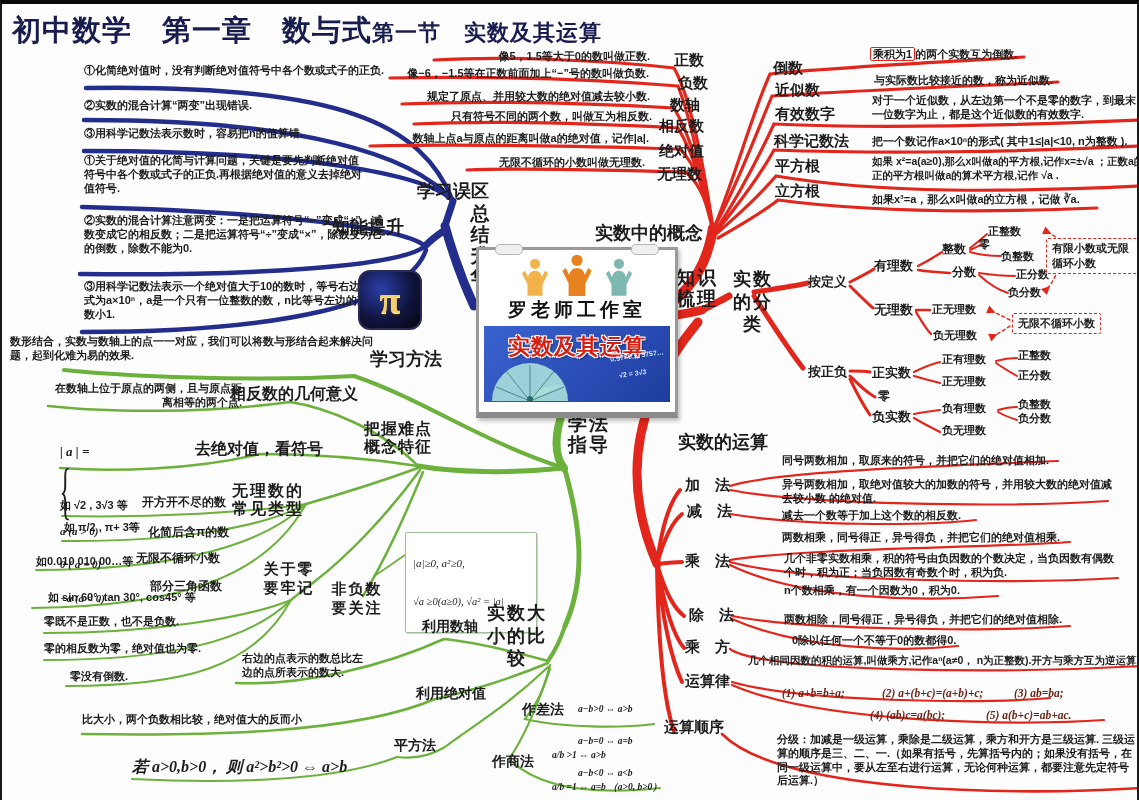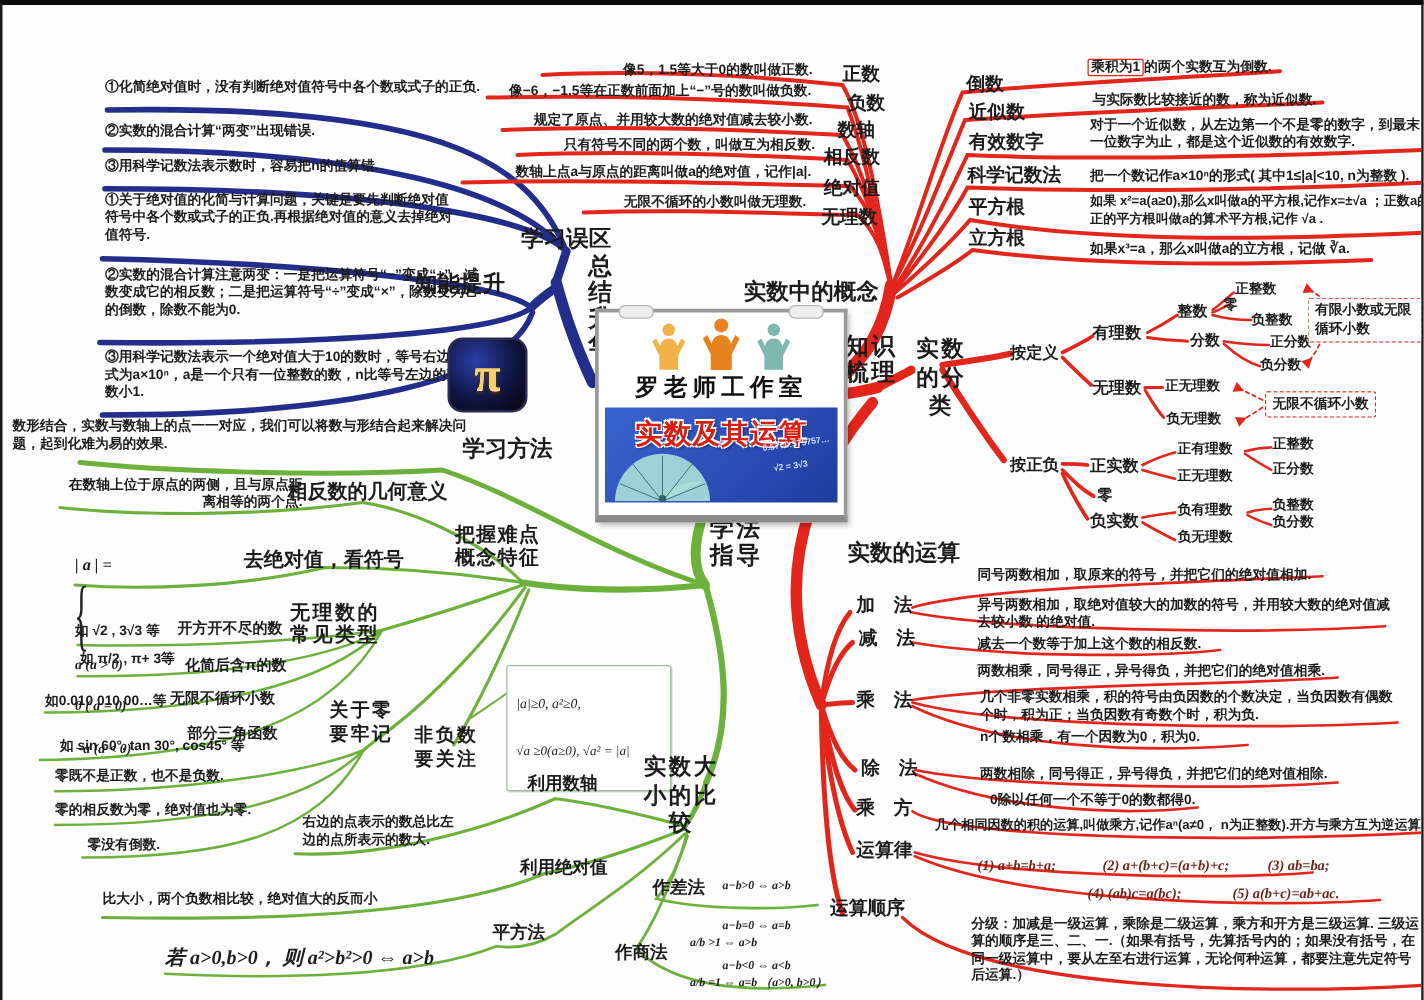--- a/index.html
+++ b/index.html
@@ -154,20 +154,21 @@
       <path d="M728 561 C800 596 920 598 996 592" stroke="#e2261c" stroke-width="2.2"></path>
       <path d="M730 612 C800 626 990 628 1068 622" stroke="#e2261c" stroke-width="2.2"></path>
       <path d="M730 615 C800 646 900 648 956 642" stroke="#e2261c" stroke-width="2.2"></path>
       <path d="M728 645 C760 668 1000 670 1139 662" stroke="#e2261c" stroke-width="2.2"></path>
       <path d="M730 678 C800 698 980 700 1048 694" stroke="#e2261c" stroke-width="2.2"></path>
       <path d="M730 681 C820 720 1020 722 1102 716" stroke="#e2261c" stroke-width="2.2"></path>
       <path d="M720 730 C780 790 1020 792 1139 784" stroke="#e2261c" stroke-width="2.6"></path>
     </g>
   </svg>
 
+  <div class="t title" style="left:10px;top:8px;font-size:29px;letter-spacing:1px;"><span>初中数学　第一章　数与式</span><span style="font-size:22px;">第一节　实数及其运算</span></div>
 
   <div class="t d11" style="left:82px;top:60px;width:350px;">①化简绝对值时，没有判断绝对值符号中各个数或式子的正负.</div>
   <div class="t d11" style="left:82px;top:95px;width:350px;">②实数的混合计算“两变”出现错误.</div>
   <div class="t d11" style="left:82px;top:123px;width:350px;">③用科学记数法表示数时，容易把n的值算错.</div>
   <div class="t lb18" style="left:415px;top:176px;">学习误区</div>
   <div class="t lb19 vtile" style="left:458px;top:200px;width:48px;letter-spacing:8px;">总结升华</div>
 
   <div class="t d11" style="left:82px;top:150px;width:282px;">①关于绝对值的化简与计算问题，关键是要先判断绝对值符号中各个数或式子的正负.再根据绝对值的意义去掉绝对值符号.</div>
   <div class="t lb18" style="left:330px;top:212px;">知能提升</div>
   <div class="t d11" style="left:82px;top:210px;width:306px;">②实数的混合计算注意两变：一是把运算符号“−”变成“+”，减数变成它的相反数；二是把运算符号“÷”变成“×”，除数变为它的倒数，除数不能为0.</div>
@@ -210,21 +211,21 @@
   <div class="t d11" style="left:42px;top:611px;">零既不是正数，也不是负数.</div>
   <div class="t d11" style="left:42px;top:638px;">零的相反数为零，绝对值也为零.</div>
   <div class="t d11" style="left:68px;top:666px;">零没有倒数.</div>
 
   <div class="t lb15 vtile" style="left:328px;top:576px;width:54px;">非负数要关注</div>
   <div class="t nbox" style="left:403px;top:528px;width:116px;font-weight:normal;z-index:2;">
     <span class="math" style="display:block;font-size:11px;">|a|≥0, a²≥0,</span>
     <span class="math" style="display:block;font-size:10.5px;margin-top:4px;">√a ≥0(a≥0), √a² = |a|</span>
   </div>
 
-  <div class="t lb18 vtile" style="left:504px;top:598px;width:78px;">实数大小的比较</div>
+  <div class="t lb18 vtile" style="left:476px;top:598px;width:78px;">实数大小的比较</div>
   <div class="t lb14" style="left:420px;top:614px;">利用数轴</div>
   <div class="t d11" style="left:240px;top:648px;width:124px;">右边的点表示的数总比左边的点所表示的数大.</div>
   <div class="t lb14" style="left:414px;top:681px;">利用绝对值</div>
   <div class="t d11" style="left:80px;top:709px;">比大小，两个负数相比较，绝对值大的反而小</div>
   <div class="t lb14" style="left:520px;top:697px;">作差法</div>
   <div class="t" style="left:576px;top:680px;">
     <span class="math" style="display:block;font-size:9.5px;">a−b&gt;0 ⇔ a&gt;b</span>
     <span class="math" style="display:block;font-size:9.5px;">a−b=0 ⇔ a=b</span>
     <span class="math" style="display:block;font-size:9.5px;">a−b&lt;0 ⇔ a&lt;b</span>
   </div>

